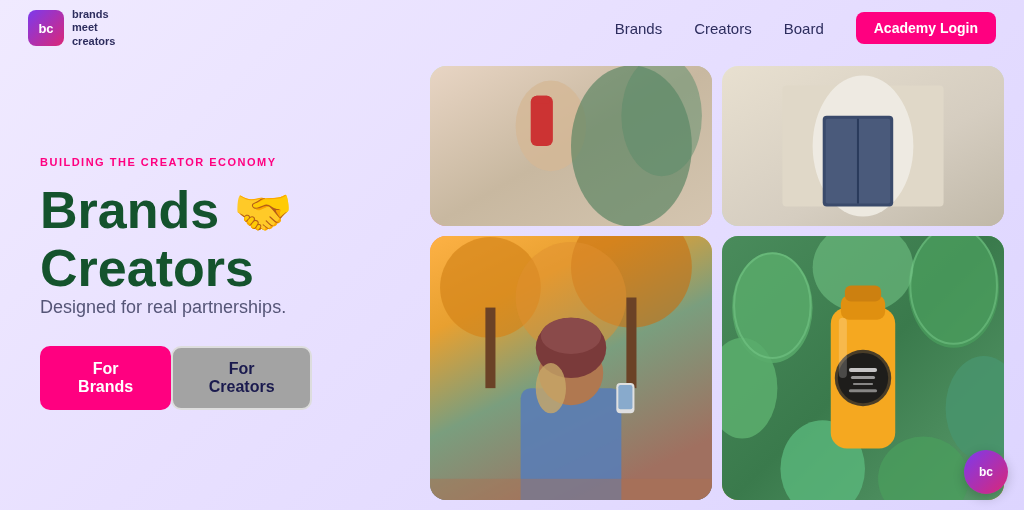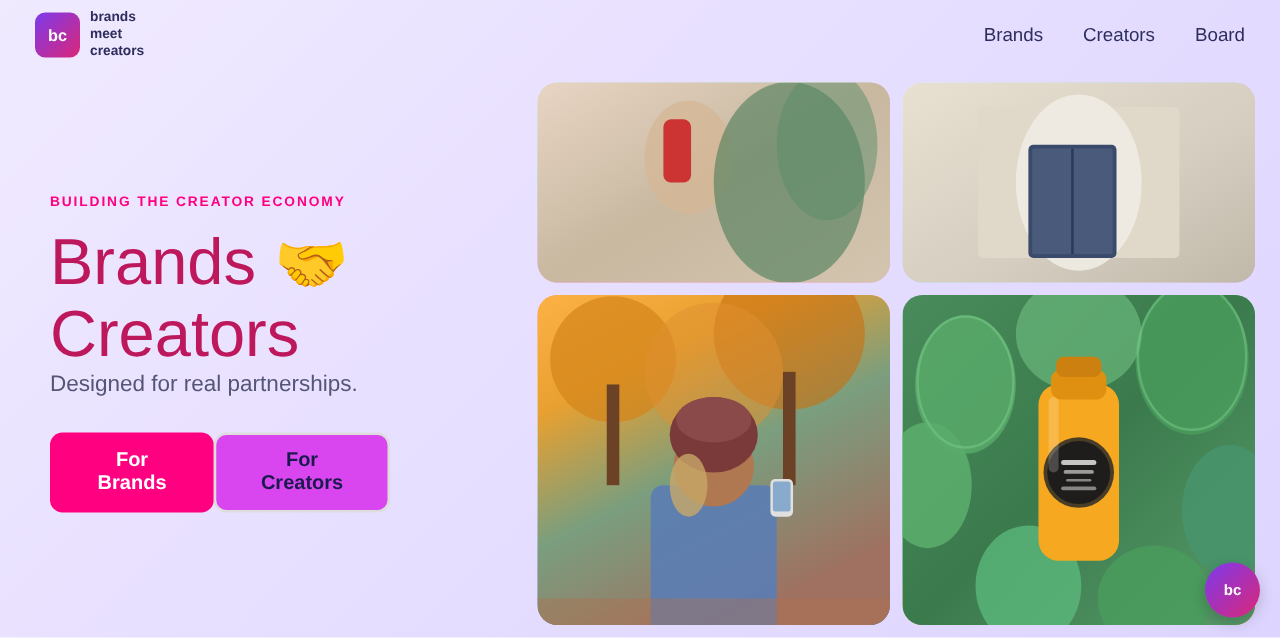--- a/index.html
+++ b/index.html
@@ -86,22 +86,22 @@
     .tagline {
       font-size: 11px;
       font-weight: 800;
       color: #ff0080;
       letter-spacing: 1.5px;
       text-transform: uppercase;
       margin-bottom: 14px;
     }
     .hero-heading {
       font-size: 52px;
-      font-weight: 400;
-      color: #be185d;
+      font-weight: 700;
+      color: #14532d;
       line-height: 1.1;
     }
     .emoji-handshake {
       font-size: 48px;
       display: inline-block;
       vertical-align: middle;
     }
     .hero-sub {
       font-size: 18px;
       color: #555577;
@@ -116,21 +116,21 @@
       background: #ff0080;
       color: white;
       border: none;
       border-radius: 10px;
       padding: 14px 28px;
       font-size: 16px;
       font-weight: 700;
       cursor: pointer;
     }
     .btn-creators {
-      background: #d946ef;
+      background: #a3a3a3;
       color: #1a1a4e;
       border: 2px solid #ddd;
       border-radius: 10px;
       padding: 12px 26px;
       font-size: 16px;
       font-weight: 700;
       cursor: pointer;
     }
 
     
@@ -204,20 +204,21 @@
     </div>
     <div class="logo-text">
       brands<br>meet<br>creators
     </div>
   </div>
 
   <nav>
     <a class="nav-link">Brands</a>
     <a class="nav-link">Creators</a>
     <a class="nav-link">Board</a>
+    <button class="btn-pink">Academy Login</button>
   </nav>
 </header>
 
 <section class="hero">
   <p class="tagline">BUILDING THE CREATOR ECONOMY</p>
   <h1 class="hero-heading">
     <span>Brands <span class="emoji-handshake">🤝</span></span><br>
     <span>Creators</span>
   </h1>
   <p class="hero-sub">Designed for real partnerships.</p>

